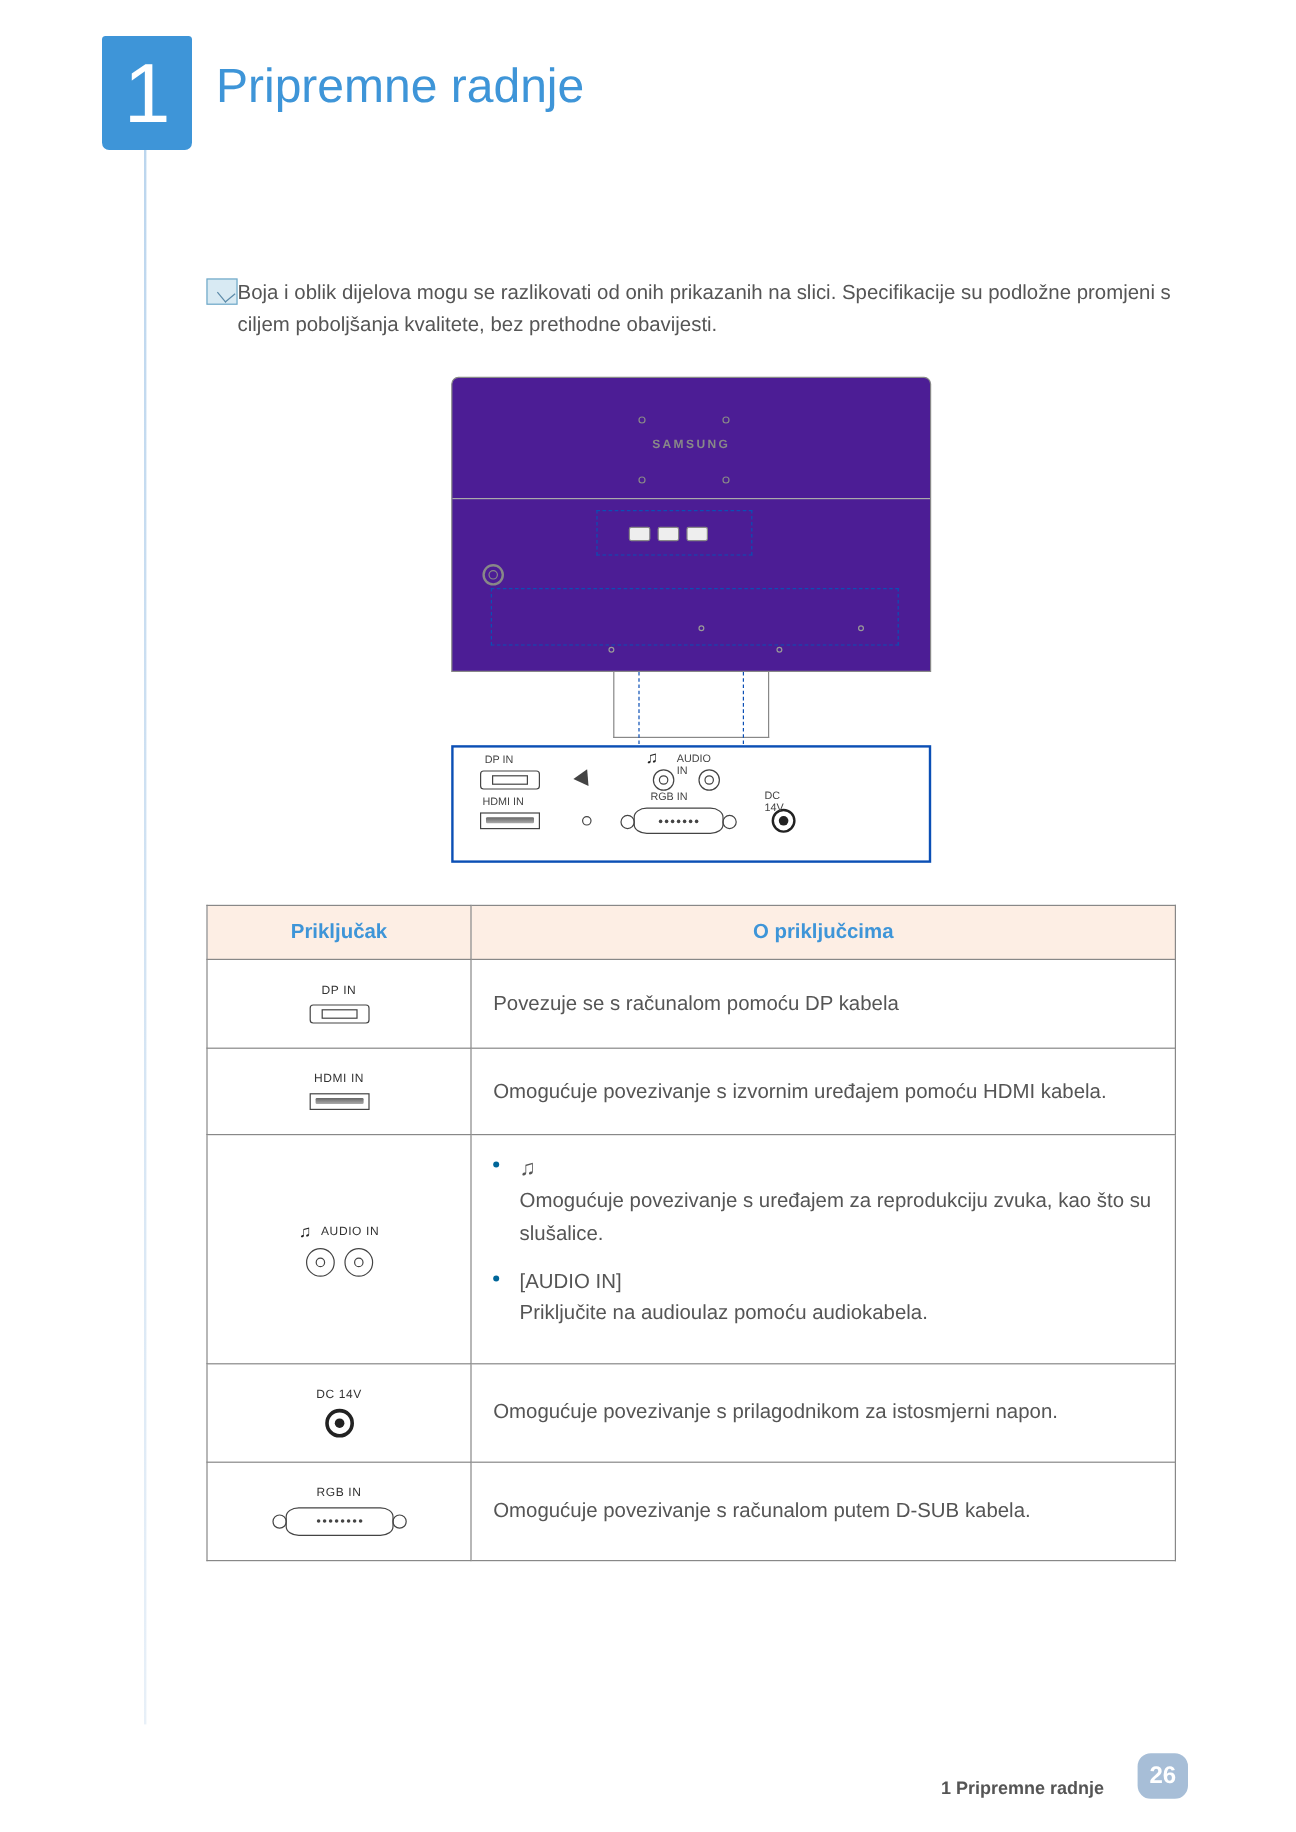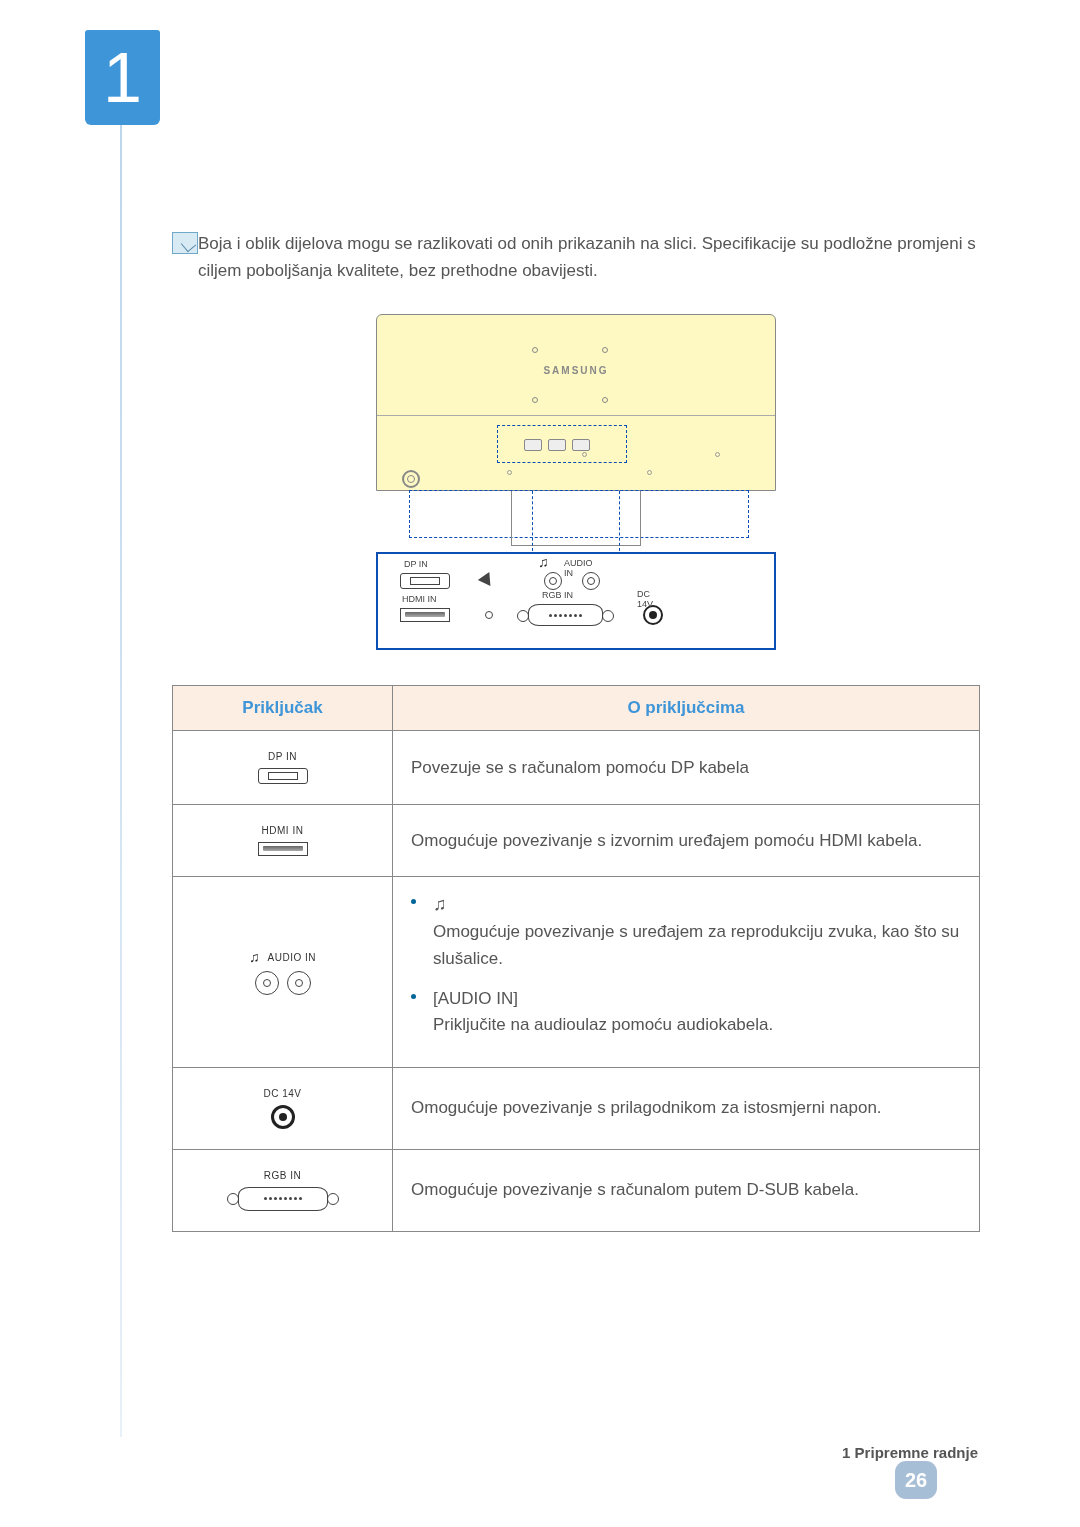--- a/index.html
+++ b/index.html
@@ -84,23 +84,23 @@
   .note-text { font-size: 17px; line-height: 1.6; color: #555; }
 
   .diagram-wrap {
     display: flex;
     justify-content: center;
     margin: 20px 0 35px 0;
   }
   .diagram { width: 400px; }
   .monitor-back {
     border: 1px solid #888;
-    height: 177px;
-    position: relative;
-    background: #fef9c3;
+    height: 246px;
+    position: relative;
+    background: #4c1d95;
     border-radius: 6px 6px 0 0;
   }
   .monitor-back .brand {
     position: absolute; top: 50px; left: 50%; transform: translateX(-50%);
     font-size: 10px; letter-spacing: 2px; color: #888; font-weight: bold;
   }
   .monitor-back .divider-line { position:absolute; left:0; right:0; top:100px; height:1px; background:#aaa; }
   .monitor-back .circle { position:absolute; width:6px; height:6px; border:1px solid #888; border-radius:50%; }
   .monitor-back .kens { position:absolute; left:25px; top:155px; width:18px; height:18px; border:2px solid #888; border-radius:50%; display:flex; align-items:center; justify-content:center;}
   .monitor-back .kens::after { content:""; width:6px;height:6px;border:1px solid #888;border-radius:50%;}
@@ -169,35 +169,35 @@
   .bullet-list { list-style:none; }
   .bullet-list li { position:relative; padding-left:22px; margin-bottom:14px; line-height:1.55;}
   .bullet-list li .dot { position:absolute; left:0; top:8px; width:5px; height:5px; border-radius:50%; background:#069; }
   .hp-inline { display:inline-block; vertical-align:middle; margin-right:4px; font-size:18px;}
 
   .footer {
     position: absolute;
     bottom: 28px;
     right: 90px;
     display: flex;
-    align-items: center;
-    gap: 0;
-    flex-direction: column;
+    align-items: flex-end;
+    gap: 16px;
   }
   .footer-title { font-size: 15px; color:#555; font-weight:bold; padding-right:12px;}
   .footer-page { width:42px; height:38px; background:#a7bed7; color:#fff; font-size:20px; font-weight:bold; display:flex; align-items:center; justify-content:center;border-radius:11px;}
 </style>
 </head>
 <body>
 
 <div class="page">
   <div class="gutter-line"></div>
 
   <div class="chapter-header">
     <div class="chapter-number-box">1</div>
+    <div class="chapter-title">Pripremne radnje</div>
   </div>
 
   <div class="content">
 
     <div class="note-row">
       <div class="note-icon"></div>
       <div class="note-text">Boja i oblik dijelova mogu se razlikovati od onih prikazanih na slici. Specifikacije su podložne promjeni s ciljem poboljšanja kvalitete, bez prethodne obavijesti.</div>
     </div>
 
     <div class="diagram-wrap">

